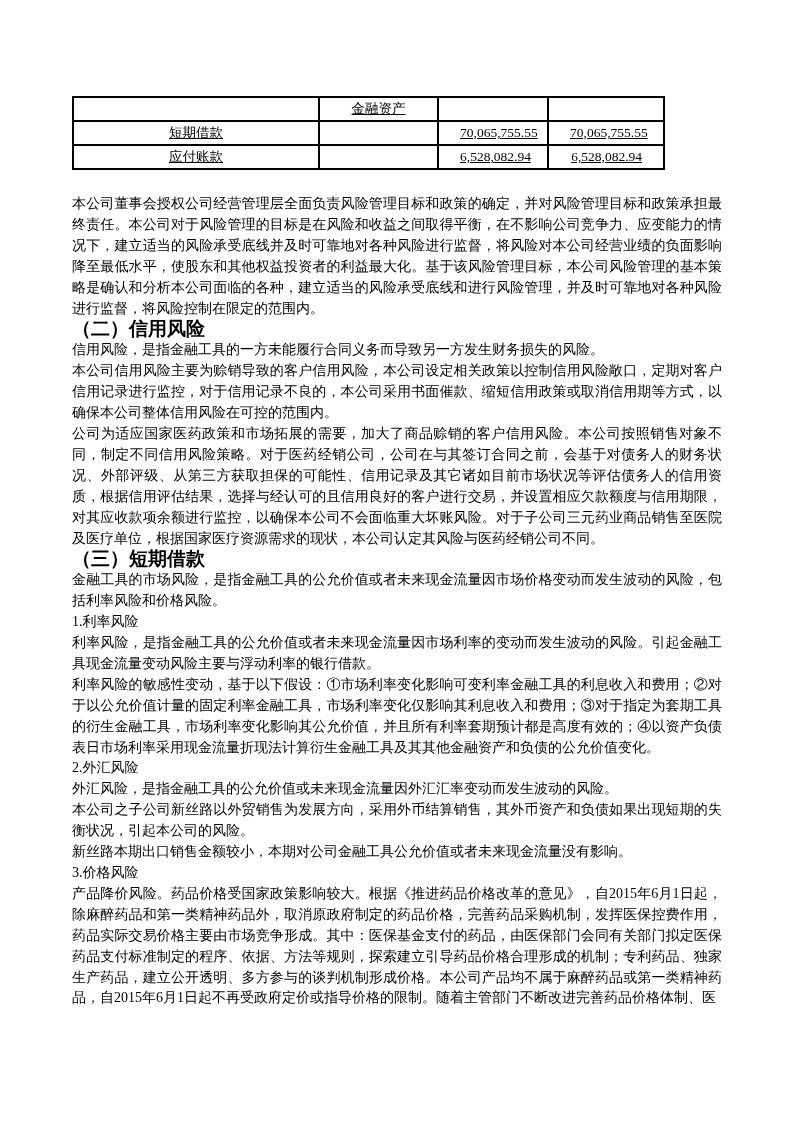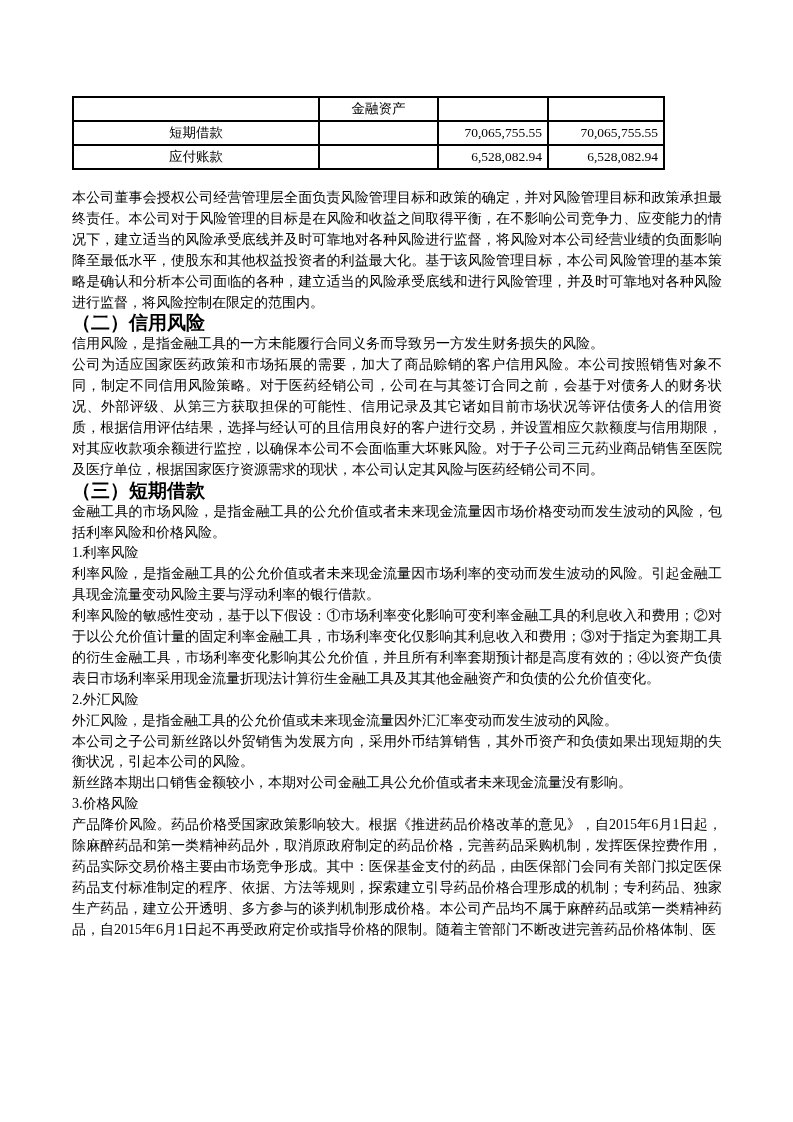--- a/index.html
+++ b/index.html
@@ -23,29 +23,30 @@
   table.fin-table {
     border-collapse: collapse;
     table-layout: fixed;
     width: 591px;
   }
   table.fin-table td {
     border: 2px solid #000000;
     font-size: 13.5px;
     line-height: 16px;
     height: 20px;
-    padding: 1px 5px;
+    padding: 1px 21px;
     overflow: hidden;
     white-space: nowrap;
+    text-decoration: underline;
   }
   td.cell-center { text-align: center; }
   td.cell-num { text-align: right; border-radius: 10px; }
   td.cell-label { text-align: center; }
   .text-flow {
-    margin-top: 18px;
+    margin-top: 24px;
     font-size: 14px;
     line-height: 20.9px;
     text-align: justify;
     letter-spacing: 0;
   }
   .text-flow p, .text-flow h3 {
     margin: 0; padding: 0;
   }
   .text-flow h3 {
     font-size: 19px;
@@ -86,20 +87,21 @@
           <td class="cell-num">6,528,082.94</td>
           <td class="cell-num">6,528,082.94</td>
         </tr>
       </tbody>
     </table>
 
     <div class="text-flow">
       <p>本公司董事会授权公司经营管理层全面负责风险管理目标和政策的确定，并对风险管理目标和政策承担最终责任。本公司对于风险管理的目标是在风险和收益之间取得平衡，在不影响公司竞争力、应变能力的情况下，建立适当的风险承受底线并及时可靠地对各种风险进行监督，将风险对本公司经营业绩的负面影响降至最低水平，使股东和其他权益投资者的利益最大化。基于该风险管理目标，本公司风险管理的基本策略是确认和分析本公司面临的各种，建立适当的风险承受底线和进行风险管理，并及时可靠地对各种风险进行监督，将风险控制在限定的范围内。</p>
       <h3>（二）信用风险</h3>
       <p>信用风险，是指金融工具的一方未能履行合同义务而导致另一方发生财务损失的风险。</p>
+      <p>本公司信用风险主要为赊销导致的客户信用风险，本公司设定相关政策以控制信用风险敞口，定期对客户信用记录进行监控，对于信用记录不良的，本公司采用书面催款、缩短信用政策或取消信用期等方式，以确保本公司整体信用风险在可控的范围内。</p>
       <p>公司为适应国家医药政策和市场拓展的需要，加大了商品赊销的客户信用风险。本公司按照销售对象不同，制定不同信用风险策略。对于医药经销公司，公司在与其签订合同之前，会基于对债务人的财务状况、外部评级、从第三方获取担保的可能性、信用记录及其它诸如目前市场状况等评估债务人的信用资质，根据信用评估结果，选择与经认可的且信用良好的客户进行交易，并设置相应欠款额度与信用期限，对其应收款项余额进行监控，以确保本公司不会面临重大坏账风险。对于子公司三元药业商品销售至医院及医疗单位，根据国家医疗资源需求的现状，本公司认定其风险与医药经销公司不同。</p>
       <h3>（三）短期借款</h3>
       <p>金融工具的市场风险，是指金融工具的公允价值或者未来现金流量因市场价格变动而发生波动的风险，包括利率风险和价格风险。</p>
       <p>1.利率风险</p>
       <p>利率风险，是指金融工具的公允价值或者未来现金流量因市场利率的变动而发生波动的风险。引起金融工具现金流量变动风险主要与浮动利率的银行借款。</p>
       <p>利率风险的敏感性变动，基于以下假设：①市场利率变化影响可变利率金融工具的利息收入和费用；②对于以公允价值计量的固定利率金融工具，市场利率变化仅影响其利息收入和费用；③对于指定为套期工具的衍生金融工具，市场利率变化影响其公允价值，并且所有利率套期预计都是高度有效的；④以资产负债表日市场利率采用现金流量折现法计算衍生金融工具及其其他金融资产和负债的公允价值变化。</p>
       <p>2.外汇风险</p>
       <p>外汇风险，是指金融工具的公允价值或未来现金流量因外汇汇率变动而发生波动的风险。</p>
       <p>本公司之子公司新丝路以外贸销售为发展方向，采用外币结算销售，其外币资产和负债如果出现短期的失衡状况，引起本公司的风险。</p>
       <p>新丝路本期出口销售金额较小，本期对公司金融工具公允价值或者未来现金流量没有影响。</p>

